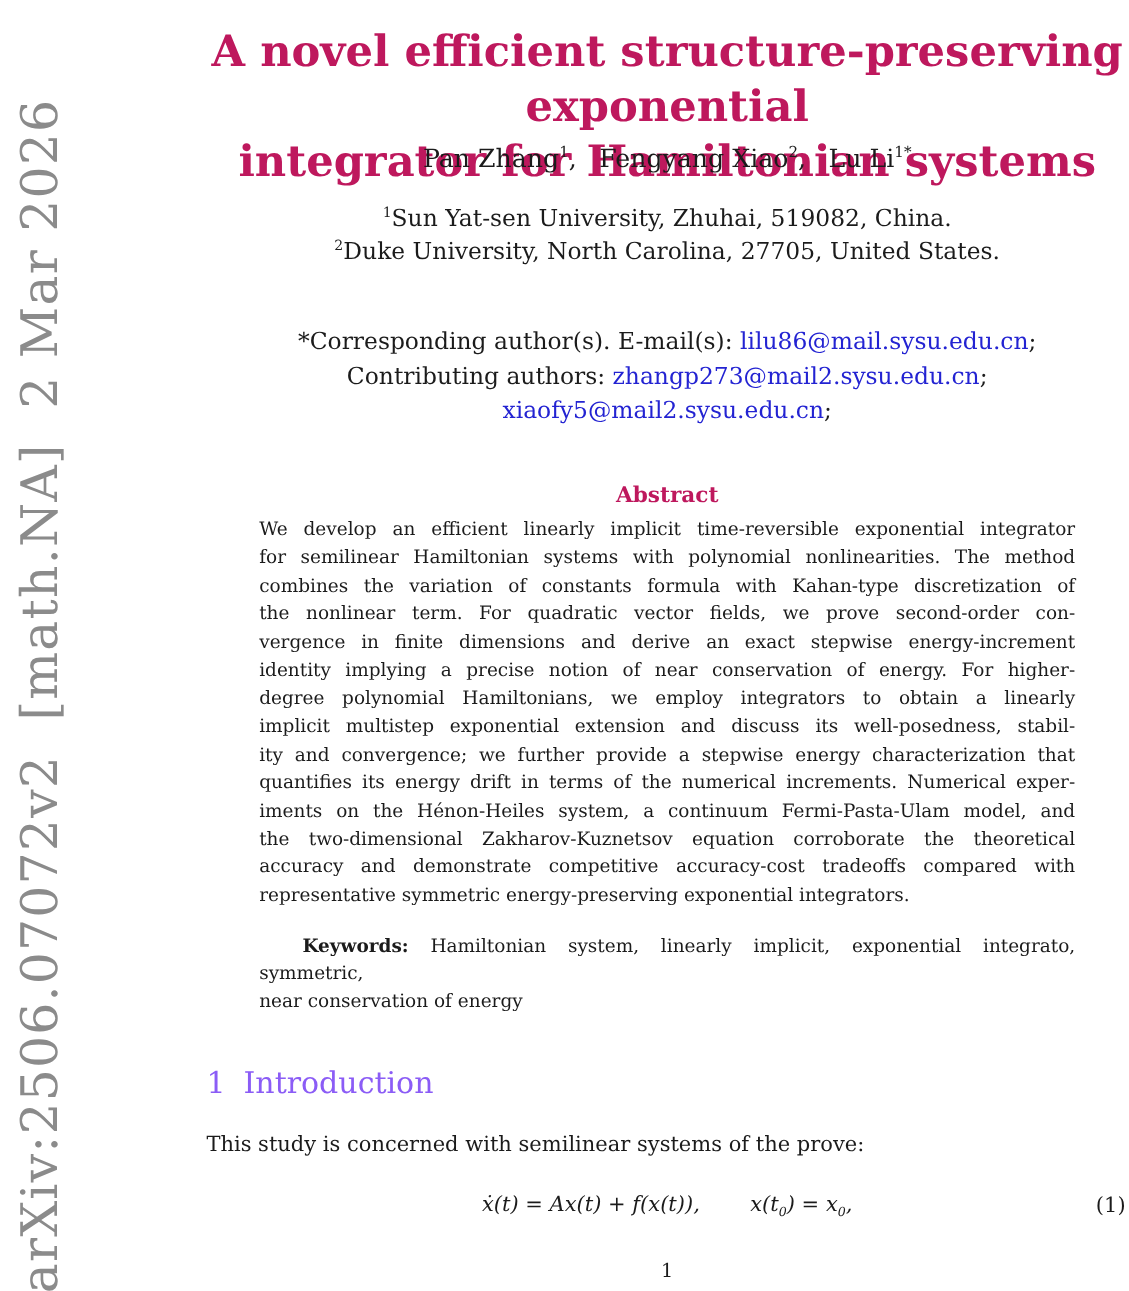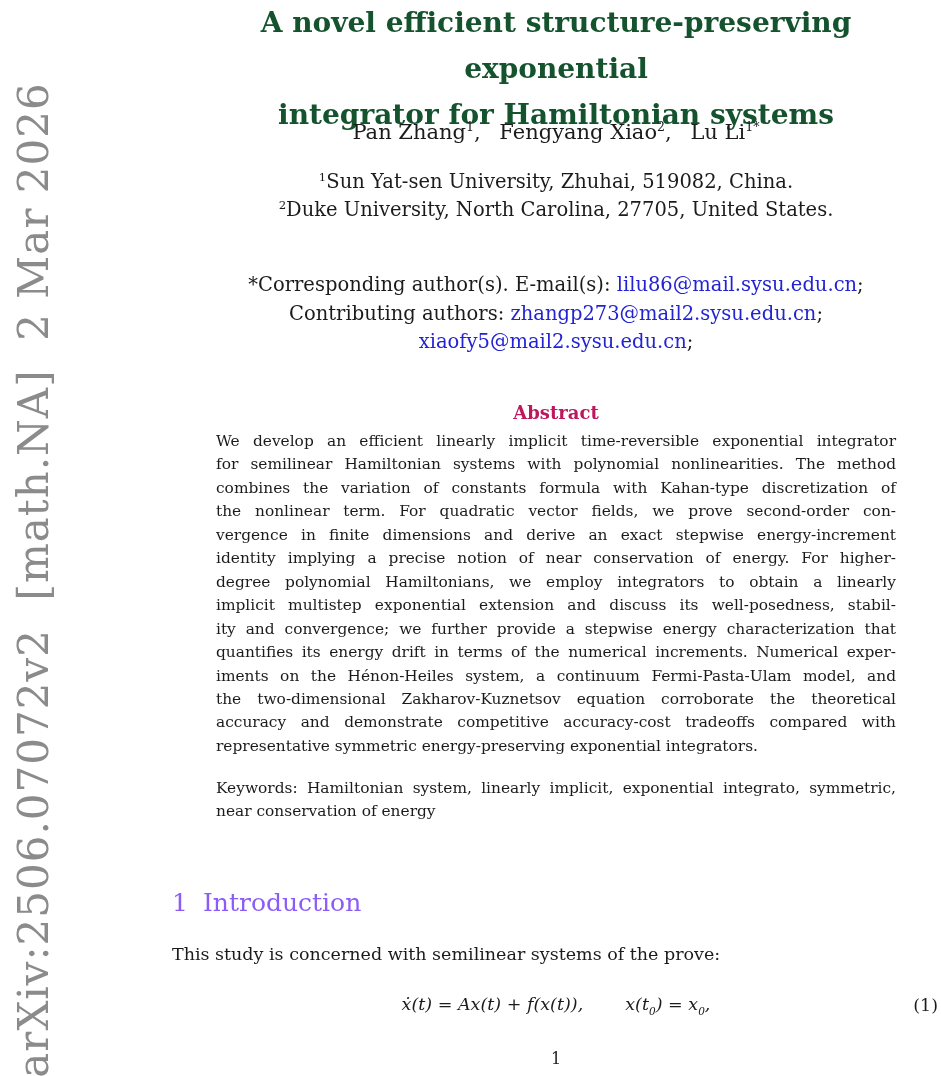--- a/index.html
+++ b/index.html
@@ -20,37 +20,37 @@
   
   .watermark{
     position:absolute;left:33px;top:580px;
     transform:translate(-50%,-50%) rotate(-90deg);
     white-space:pre;
     font-size:42px;letter-spacing:1px;
     color:var(--watermark-gray);
   }
   
   .col{position:absolute;left:172px;width:768px;}
-  .title{top:0;text-align:center;font-size:28px;line-height:46px;color:#14532d;}
+  .title{top:20px;text-align:center;font-size:36px;line-height:46px;color:#be185d;}
   .title .tline{display:block;}
   .authors{top:120px;text-align:center;font-size:21px;}
   .author{margin-right:12px;}
   .author:last-child{margin-right:0;}
   sup{font-size:60%;vertical-align:super;line-height:0;}
   sub{font-size:60%;vertical-align:sub;line-height:0;}
   .affils{top:168px;text-align:center;font-size:19.5px;line-height:27.5px;}
   .correspond{top:271px;text-align:center;font-size:19.5px;line-height:28.5px;}
   a.email{color:var(--link-blue);text-decoration:none;cursor:pointer;}
   .abs-head{top:402px;text-align:center;font-size:18px;font-weight:bold;color:#be185d;}
   .abs-body{position:absolute;top:430px;left:216px;width:680px;font-size:15.4px;line-height:23.45px;}
   .abs-line{text-align:justify;text-align-last:justify;}
   .abs-line.last{text-align-last:left;}
   .keywords{position:absolute;top:777px;left:216px;width:680px;font-size:15.4px;line-height:23.2px;}
   .kw-line1{text-align:justify;text-align-last:justify;}
-  .kw-label{font-weight:normal;}
+  .kw-label{font-weight:bold;margin-left:36px;}
   .section-head{top:888px;font-size:25px;font-weight:normal;color:#8b5cf6;}
   .sec-num{margin-right:15px;}
   .intro-p{top:944px;font-size:17.5px;}
   .equation{top:994px;font-size:17.5px;text-align:center;}
   .eq-main{font-style:italic;}
   .eq-rhs{margin-left:42px;}
   .eq-num{position:absolute;right:2px;top:1px;font-style:normal;}
   .pageno{top:1049px;text-align:center;font-size:16px;}
 </style>
 </head>

